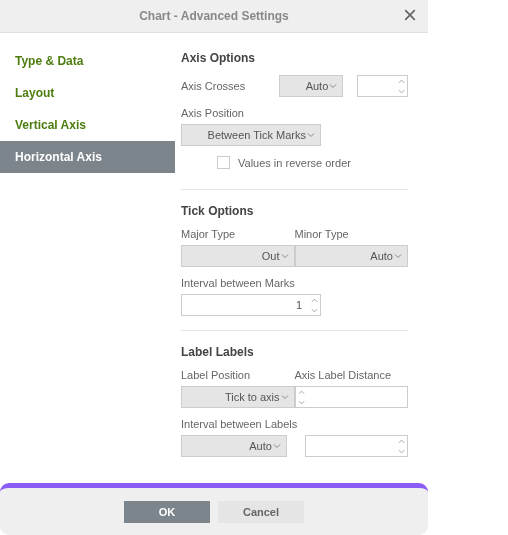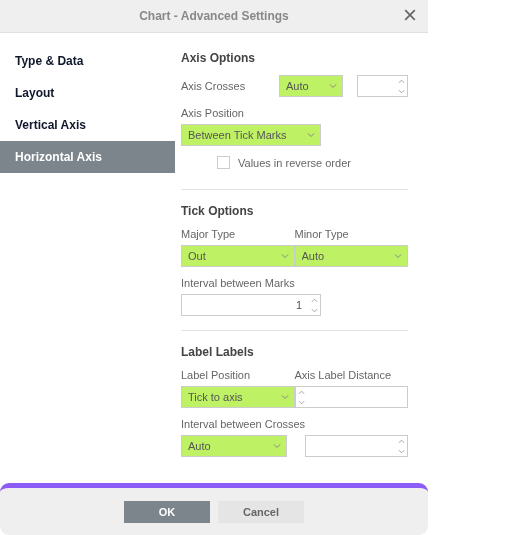--- a/index.html
+++ b/index.html
@@ -46,21 +46,21 @@
     display: flex;
     overflow: hidden;
   }
   .sidebar {
     width: 175px;
     padding-top: 12px;
   }
   .sidebar .item {
     padding: 9px 15px 9px 15px;
     font-size: 12px;
-    color: #0f172a;
+    color: #4d7c0f;
     cursor: pointer;
     font-weight: bold;
   }
   .sidebar .item.active {
     background: #7d858c;
     color: #fff;
   }
   .main {
     flex: 1;
     padding: 14px 20px 10px 6px;
@@ -91,24 +91,24 @@
   .row-inline {
     display: flex;
     align-items: center;
     gap: 14px;
     margin-bottom: 10px;
   }
   .row-inline .field-label { min-width: 84px; }
   .select {
     height: 22px;
     border: 1px solid #ccc;
-    background: #bef264;
-    display: flex;
-    align-items: center;
-    justify-content: space-between;
+    background: #e5e5e5;
+    display: flex;
+    align-items: center;
+    justify-content: flex-end;
     padding: 0 4px 0 6px;
     color: #555;
     position: relative;
   }
   .select .sel-text { white-space: nowrap; overflow: hidden; text-overflow: ellipsis; }
   .select .caret {
     width: 10px; height: 10px;
     display: flex; align-items: center; justify-content: center;
   }
   .select .caret svg { width: 8px; height: 8px; }
@@ -337,21 +337,21 @@
                   <svg viewBox="0 0 8 5">
                     <path d="M1 1 L4 4 L7 1" stroke="#999" stroke-width="1" fill="none"></path>
                   </svg>
                 </div>
             </div>
           </div>
         </div>
       </div>
 
       <div class="field" style="margin-bottom:10px;">
-        <span class="field-label">Interval between Crosses</span>
+        <span class="field-label">Interval between Labels</span>
         <div class="row" style="gap:18px; margin-bottom:0;">
           <div class="select" style="width:140px">
             <span class="sel-text">Auto</span>
             <span class="caret">
               <svg viewBox="0 0 8 8">
                   <path d="M1 2.5 L4 5.5 L7 2.5" stroke="#888" stroke-width="1" fill="none"></path>
                 </svg>
             </span>
           </div>
           <div class="spinner" style="width:140px">

